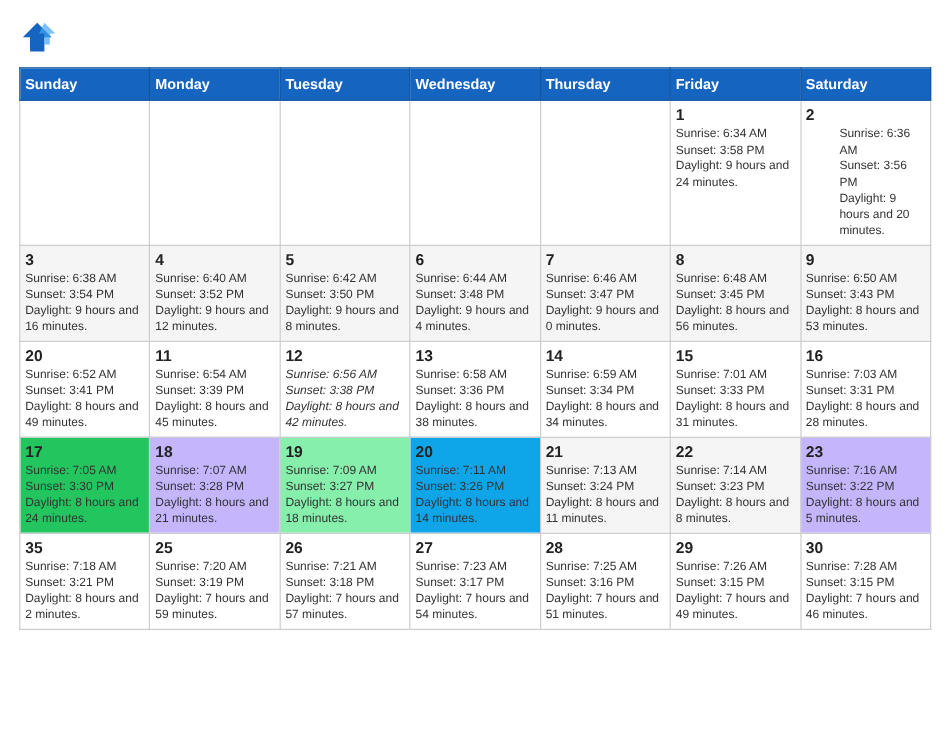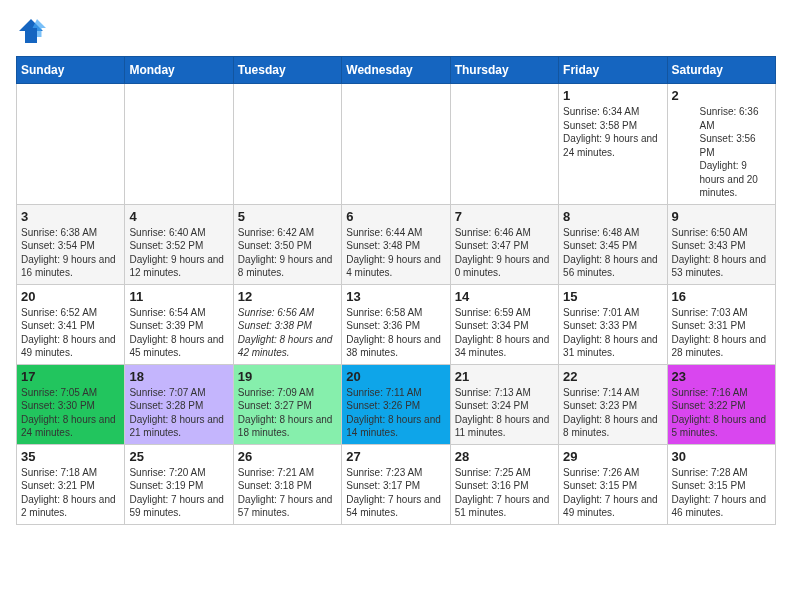--- a/index.html
+++ b/index.html
@@ -258,21 +258,21 @@
           <div class="day-info" style="white-space: pre-line;">Sunrise: 7:13 AM
 Sunset: 3:24 PM
 Daylight: 8 hours and 11 minutes.</div>
         </td>
         <td style="background: rgb(245, 245, 245);">
           <span class="day-num">22</span>
           <div class="day-info" style="white-space: pre-line;">Sunrise: 7:14 AM
 Sunset: 3:23 PM
 Daylight: 8 hours and 8 minutes.</div>
         </td>
-        <td style="background: #d946ef;">
+        <td style="background: #c4b5fd;">
           <span class="day-num">23</span>
           <div class="day-info" style="white-space: pre-line;">Sunrise: 7:16 AM
 Sunset: 3:22 PM
 Daylight: 8 hours and 5 minutes.</div>
         </td>
       </tr>
       <tr>
         <td>
           <span class="day-num">35</span>
           <div class="day-info" style="white-space: pre-line;">Sunrise: 7:18 AM

